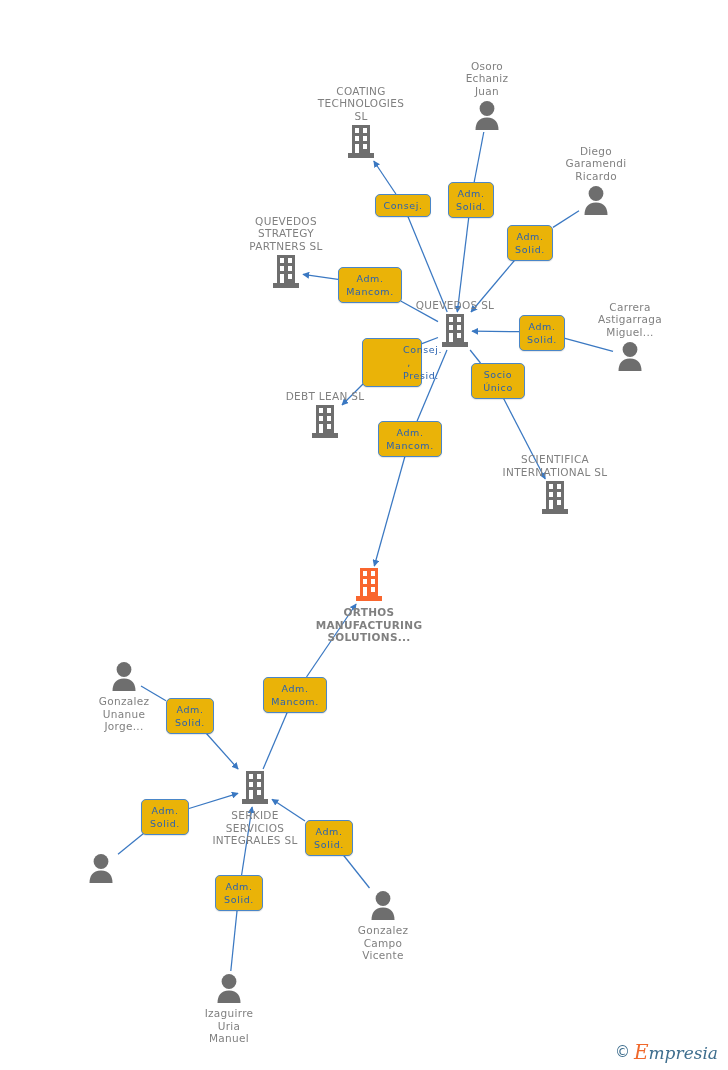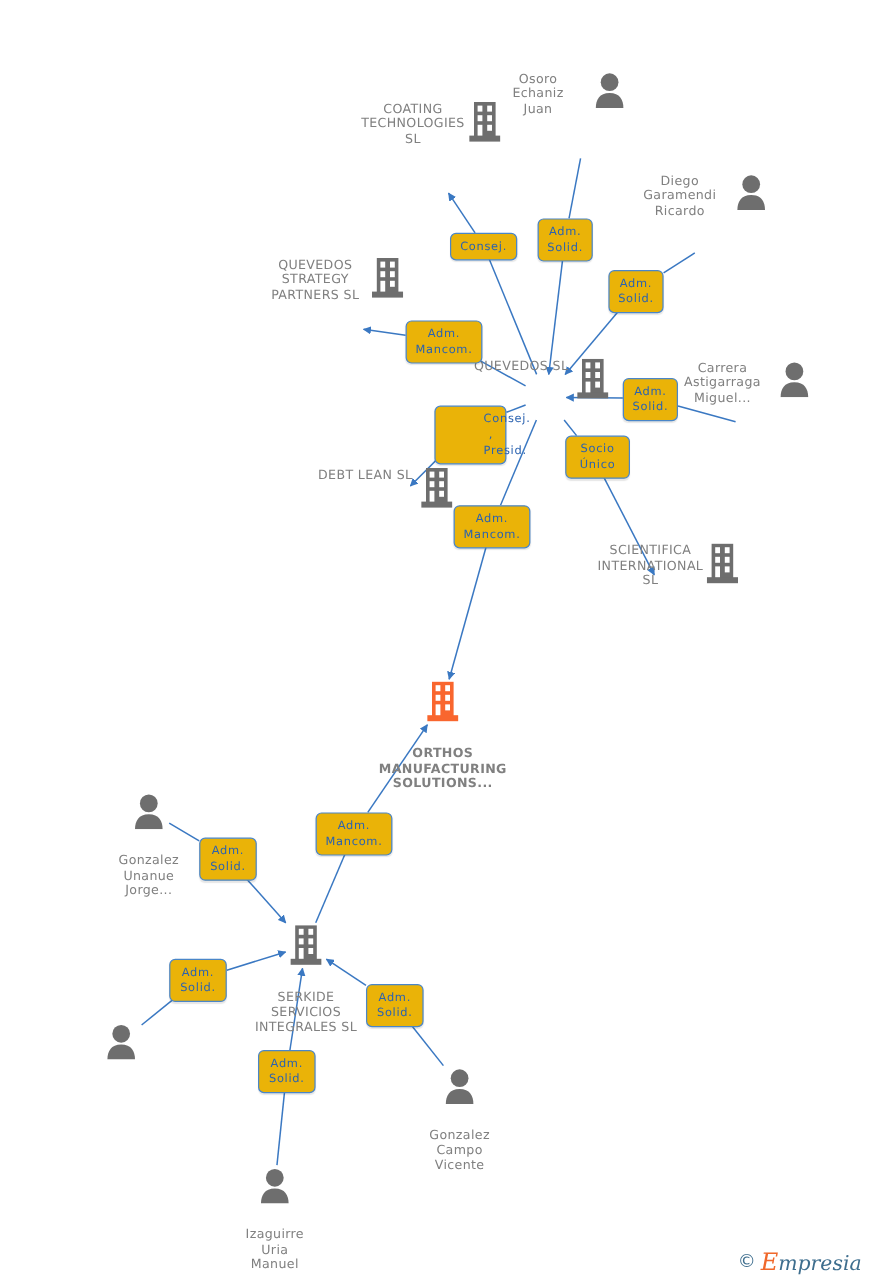--- a/index.html
+++ b/index.html
@@ -35,32 +35,32 @@
     text-align: center;
     z-index: 3;
   }
   .node .glyph {
     display: block;
     margin: 0 auto;
     line-height: 0;
   }
   .node .caption {
     display: block;
-    margin-top: 20px;
+    margin-top: 4px;
     font-size: 10.5px;
     line-height: 12.5px;
     color: #808080;
     letter-spacing: 0.3px;
     white-space: pre-line;
   }
   .node.label-above .caption {
     margin-top: 0;
     margin-bottom: 3px;
   }
-  .node.label-above { display: flex; flex-direction: row; }
+  .node.label-above { display: flex; flex-direction: column; }
   .node.label-above .caption { order: 1; }
   .node.label-above .glyph  { order: 2; }
   .node.highlight .caption {
     color: #808080;
     font-weight: bold;
   }
 
   
   .chip {
     position: absolute;

